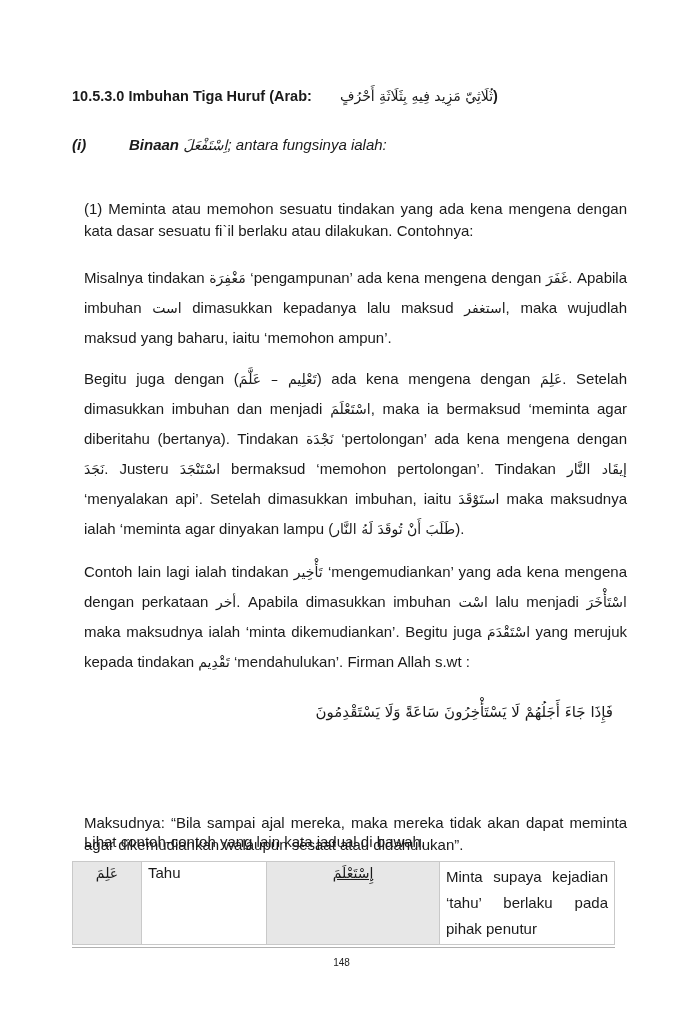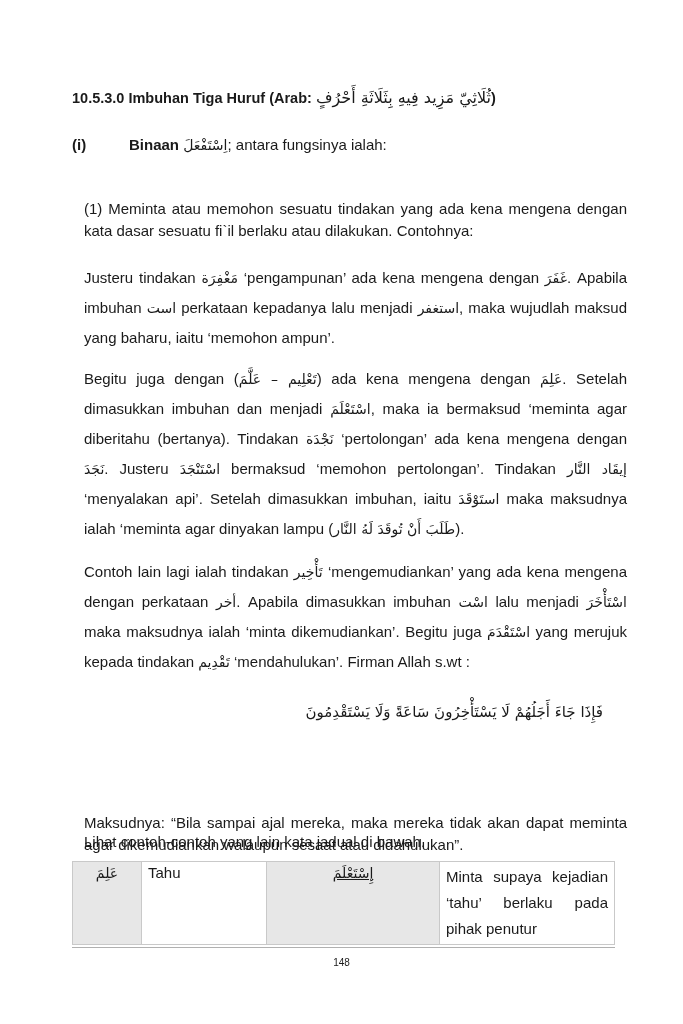--- a/index.html
+++ b/index.html
@@ -7,25 +7,25 @@
     width: 683px; height: 1024px; position: relative; overflow: hidden;
     font-family: "Liberation Sans", "DejaVu Sans", sans-serif;
     color: #1a1a1a;
   }
   .page { position: absolute; left: 72px; top: 0; width: 543px; }
   .ar { font-family: "DejaVu Sans", "Liberation Serif", serif; direction: rtl; unicode-bidi: isolate; font-size: 14px; }
   .p { font-size: 15px; text-align: justify; margin: 12px; position: absolute; left: 0; width: 543px; }
   .lh22 { line-height: 22px; }
   .lh29 { line-height: 29px; }
   .heading { position: absolute; top: 88px; left: 0; font-size: 14.5px; font-weight: bold; white-space: nowrap; }
-  .heading .ar { font-weight: normal; font-size: 16px; }
-  .sub { position: absolute; top: 136px; left: 0; font-size: 15px; white-space: nowrap; }
+  .heading .ar { font-weight: normal; font-size: 14px; margin-left: 24px; }
+  .sub { position: absolute; top: 136px; left: 0; font-size: 15px; white-space: nowrap; font-style: italic; }
   .sub .num { display: inline-block; width: 57px; font-weight: bold; }
   .sub .bold { font-weight: bold; }
-  .verse { position: absolute; top: 703px; right: 12px; font-size: 15px; }
+  .verse { position: absolute; top: 703px; right: 2px; font-size: 15px; }
   table.t { position: absolute; top: 861px; left: 0; width: 543px; border-collapse: collapse; font-size: 15px; }
   table.t td { border: 1px solid #c9c9c9; vertical-align: top; padding: 2px 6px; height: 40px; }
   table.t td.shade { background: #e7e7e7; text-align: center; }
   td.c1 { width: 56px; }
   td.c2 { width: 112px; }
   td.c3 { width: 70px; text-decoration: underline; }
   td.c4 { text-align: justify; line-height: 26px; }
   .rule { position: absolute; top: 947px; left: 72px; width: 543px; height: 1px; background: #b0b0b0; }
   .pageno { position: absolute; top: 957px; left: 0; width: 683px; text-align: center; font-size: 10px; }
 </style>
@@ -39,21 +39,21 @@
     <span>Imbuhan Tiga Huruf (Arab: </span><span class="ar">ثُلَاثِيّ مَزِيد فِيهِ بِثَلَاثَةِ أَحْرُفٍ</span><span>)</span>
   </div>
 
   <div class="sub">
     <span class="num">(i)</span><span class="bold">Binaan</span>
     <span class="ar">اِسْتَفْعَلَ</span><span>; antara fungsinya ialah:</span>
   </div>
 
   <p class="p lh22" style="top:186px">(1) Meminta atau memohon sesuatu tindakan yang ada kena mengena dengan kata dasar sesuatu fi`il berlaku atau dilakukan. Contohnya:</p>
 
-  <p class="p lh29" style="top:251px"><span>Justeru tindakan </span><span class="ar">مَغْفِرَة</span><span> ‘pengampunan’ ada kena mengena dengan </span><span class="ar">غَفَرَ</span><span>. Apabila imbuhan </span><span class="ar">است</span><span> perkataan kepadanya lalu menjadi </span><span class="ar">استغفر</span><span>, maka wujudlah maksud yang baharu, iaitu ‘memohon ampun’.</span></p>
+  <p class="p lh29" style="top:251px"><span>Misalnya tindakan </span><span class="ar">مَغْفِرَة</span><span> ‘pengampunan’ ada kena mengena dengan </span><span class="ar">غَفَرَ</span><span>. Apabila imbuhan </span><span class="ar">است</span><span> dimasukkan kepadanya lalu maksud </span><span class="ar">استغفر</span><span>, maka wujudlah maksud yang baharu, iaitu ‘memohon ampun’.</span></p>
 
   <p class="p lh29" style="top:352px"><span>Begitu juga dengan (</span><span class="ar">تَعْلِيم – عَلَّمَ</span><span>) ada kena mengena dengan </span><span class="ar">عَلِمَ</span><span>. Setelah dimasukkan imbuhan dan menjadi </span><span class="ar">اسْتَعْلَمَ</span><span>, maka ia bermaksud ‘meminta agar diberitahu (bertanya). Tindakan </span><span class="ar">نَجْدَة</span><span> ‘pertolongan’ ada kena mengena dengan </span><span class="ar">نَجَدَ</span><span>. Justeru </span><span class="ar">اسْتَنْجَدَ</span><span> bermaksud ‘memohon pertolongan’. Tindakan </span><span class="ar">إيقَاد النَّار</span><span> ‘menyalakan api’. Setelah dimasukkan imbuhan, iaitu </span><span class="ar">استَوْقَدَ</span><span> maka maksudnya ialah ‘meminta agar dinyakan lampu (</span><span class="ar">طَلَبَ أَنْ تُوقَدَ لَهُ النَّار</span><span>).</span></p>
 
   <p class="p lh29" style="top:545px"><span>Contoh lain lagi ialah tindakan </span><span class="ar">تَأْخِير</span><span> ‘mengemudiankan’ yang ada kena mengena dengan perkataan </span><span class="ar">أخر</span><span>. Apabila dimasukkan imbuhan </span><span class="ar">اسْت</span><span> lalu menjadi </span><span class="ar">اسْتَأْخَرَ</span><span> maka maksudnya ialah ‘minta dikemudiankan’. Begitu juga </span><span class="ar">اسْتَقْدَمَ</span><span> yang merujuk kepada tindakan </span><span class="ar">تَقْدِيم</span><span> ‘mendahulukan’. Firman Allah s.wt :</span></p>
 
   <div class="verse ar">فَإِذَا جَاءَ أَجَلُهُمْ لَا يَسْتَأْخِرُونَ سَاعَةً وَلَا يَسْتَقْدِمُونَ</div>
 
   <p class="p lh22" style="top:800px">Maksudnya: “Bila sampai ajal mereka, maka mereka tidak akan dapat meminta agar dikemudiankan walaupun sesaat atau didahulukan”.</p>
 
   <p class="p lh22" style="top:819px">Lihat contoh-contoh yang lain kata jadual di bawah.</p>

